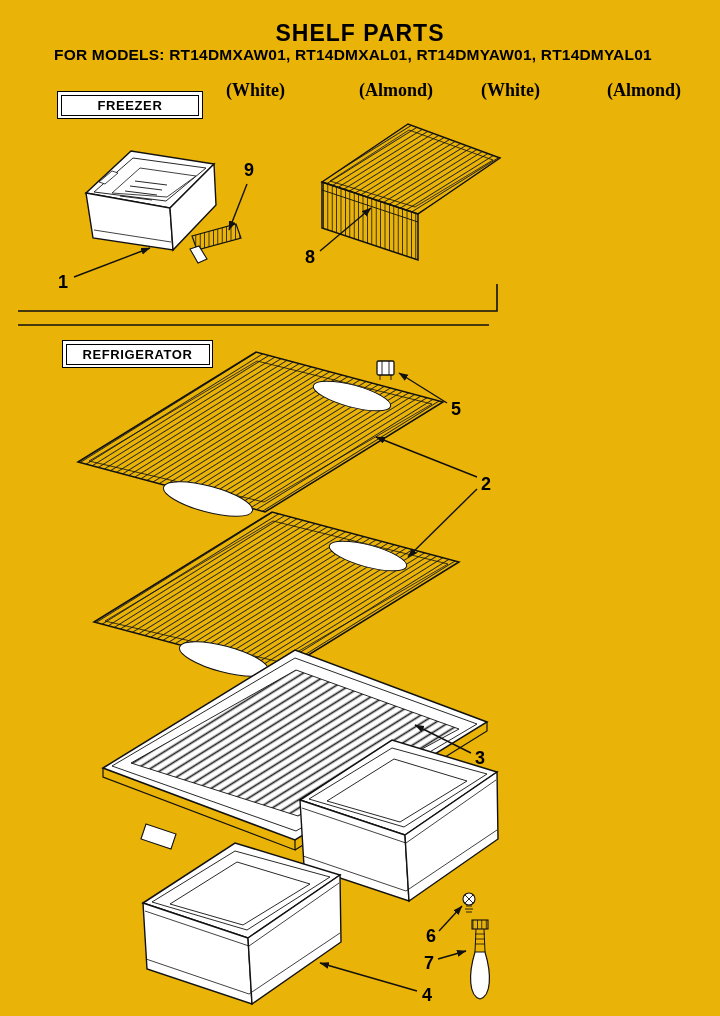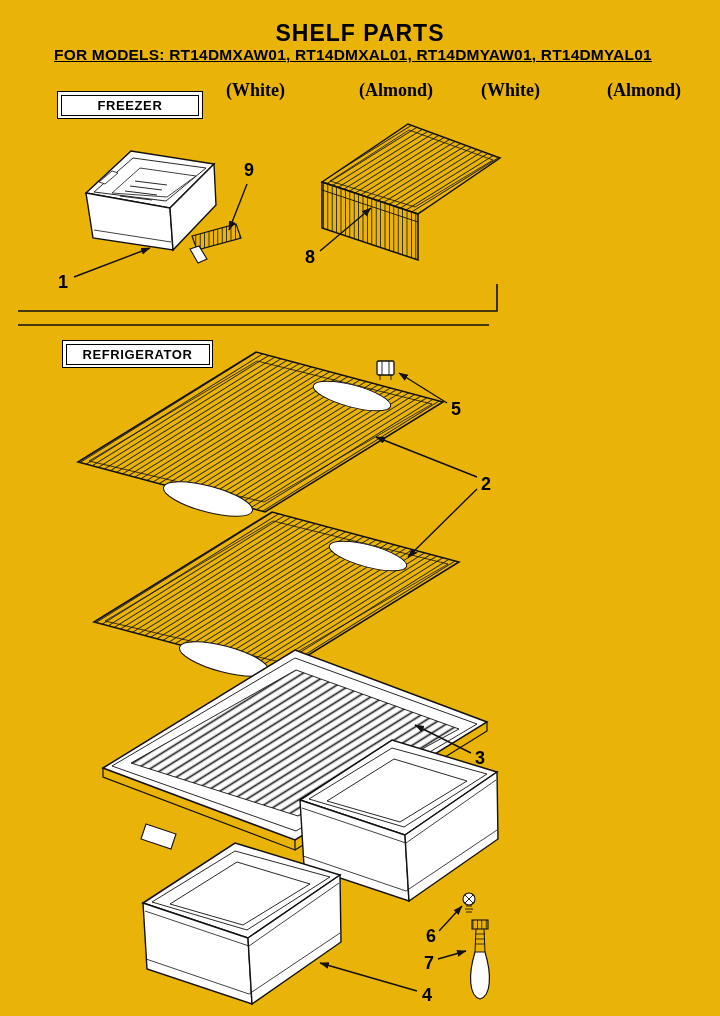--- a/index.html
+++ b/index.html
@@ -6,21 +6,21 @@
   .page{
     position:relative;width:720px;height:1016px;background:#eab308;
     font-family:"Liberation Sans",sans-serif;color:#000;overflow:hidden;margin:0 auto;
   }
   .title{
     position:absolute;top:20px;left:0;width:100%;text-align:center;
     font-size:23px;font-weight:bold;letter-spacing:1px;
   }
   .models{
     position:absolute;top:46px;left:54px;width:666px;
-    font-size:15.5px;font-weight:bold;white-space:nowrap;letter-spacing:0.2px;text-decoration:underline;
+    font-size:15.5px;font-weight:bold;white-space:nowrap;letter-spacing:0.2px;
   }
   .finish{
     position:absolute;top:80px;font-size:18px;font-weight:bold;font-family:Liberation Serif, serif;
   }
   .f0{left:226px}.f1{left:359px}.f2{left:481px}.f3{left:607px}
   .part-label{
     position:absolute;border:1.6px solid #000;padding:2.5px;background:#fff;z-index:2;
   }
   .part-label>span{
     display:block;border:1.2px solid #000;font-size:13px;font-weight:bold;

